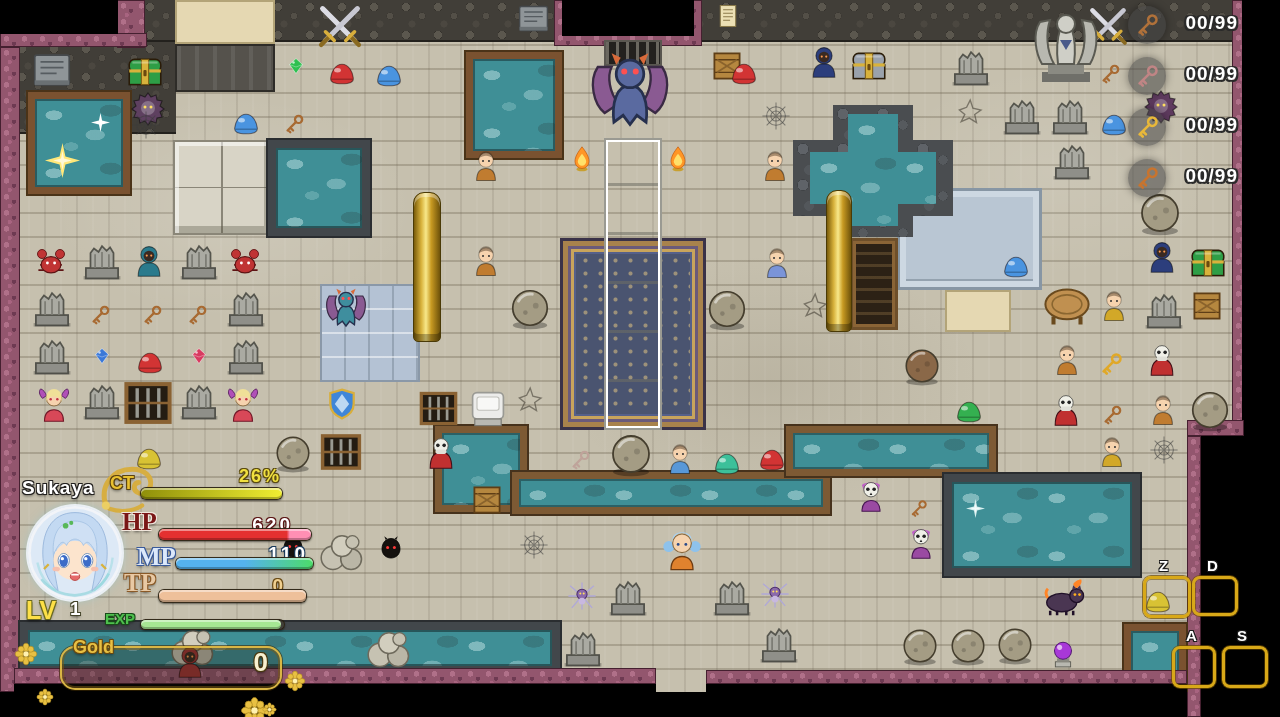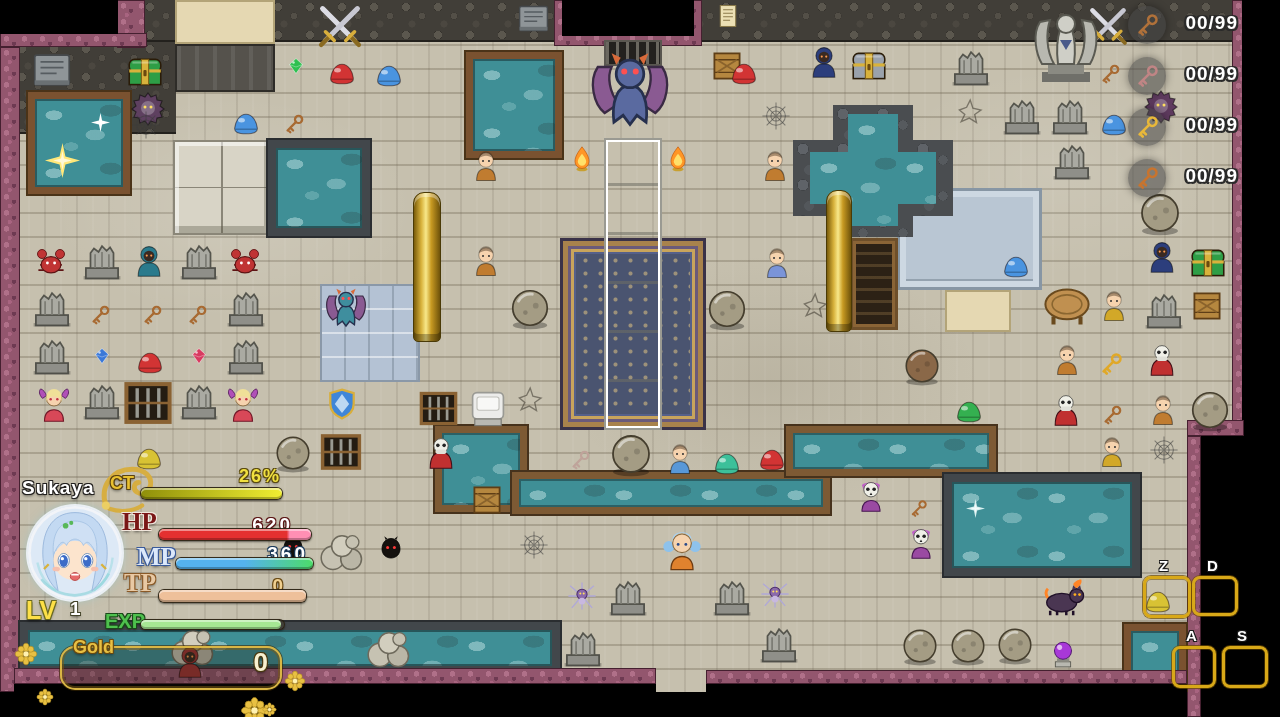--- a/index.html
+++ b/index.html
@@ -1013,35 +1013,35 @@
       </svg>
     </div>
 
     <div class="ot serif" style="left:122px;top:508px;font-size:25px;color:#7a1616;--oc:#f0e6dc;">HP</div>
     <div class="ot" style="left:215px;top:514px;width:78px;text-align:right;font-size:19px;--oc:#5a1414;letter-spacing:3px;">620</div>
     <div class="bar" style="left:158px;top:528px;width:152px;height:11px;">
       <div class="fill" style="width: 100%; background: linear-gradient(90deg, rgb(228, 48, 48) 0px, rgb(228, 48, 48) 84%, rgb(255, 143, 180) 86%);"></div>
       </div>
 
     <div class="ot serif" style="left:137px;top:543px;font-size:25px;color:#dce8fa;--oc:#3a5a9a;">MP</div>
-    <div class="ot" style="left:230px;top:543px;width:78px;text-align:right;font-size:19px;--oc:#1a3a5a;letter-spacing:3px;">360</div>
+    <div class="ot" style="left:230px;top:543px;width:78px;text-align:right;font-size:19px;--oc:#1a3a5a;letter-spacing:3px;">110</div>
     <div class="bar" style="left:175px;top:557px;width:137px;height:11px;">
       <div class="fill" style="width: 100%; background: linear-gradient(90deg, rgb(85, 178, 238), rgb(85, 178, 238), rgb(76, 220, 106));"></div>
       </div>
 
     <div class="ot serif" style="left:124px;top:569px;font-size:25px;color:#e8c9a4;--oc:#8a5a28;">TP</div>
     <div class="ot" style="left:205px;top:575px;width:78px;text-align:right;font-size:19px;color:#f0d090;--oc:#6a4a14;">0</div>
     <div class="bar" style="left:158px;top:589px;width:147px;height:12px;">
       <div class="fill" style="width: 100%; background: rgb(238, 192, 154);"></div>
       </div>
 
     <div class="ot" style="left:26px;top:596px;font-size:25px;color:#fde047;--oc:#6a6a20;">LV</div>
     <div class="ot" style="left:70px;top:598px;font-size:19px;--oc:#44442a;">1</div>
 
-    <div class="ot" style="left:105px;top:610px;font-size:20px;color:#4ec04e;--oc:#1a4a1a;">EXP</div>
+    <div class="ot" style="left:105px;top:610px;font-size:15px;color:#4ec04e;--oc:#1a4a1a;">EXP</div>
     <div class="bar" style="left:140px;top:619px;width:143px;height:9px;">
       <div class="fill" style="width: 98%; background: rgb(166, 230, 147);"></div>
       </div>
 
     <div id="goldbox"></div>
     <div class="ot" style="left:73px;top:637px;font-size:18px;color:#e8c043;--oc:#6a4a10;">Gold</div>
     <div class="ot" style="left:150px;top:647px;width:118px;text-align:right;font-size:26px;color:#f8f0d0;--oc:#4a3a10;">0</div>
     <div id="flowers">
         <div class="entity" style="left: 14px; top: 642px; width: 24px; height: 24px;">
           <svg viewBox="0 0 40 40">

